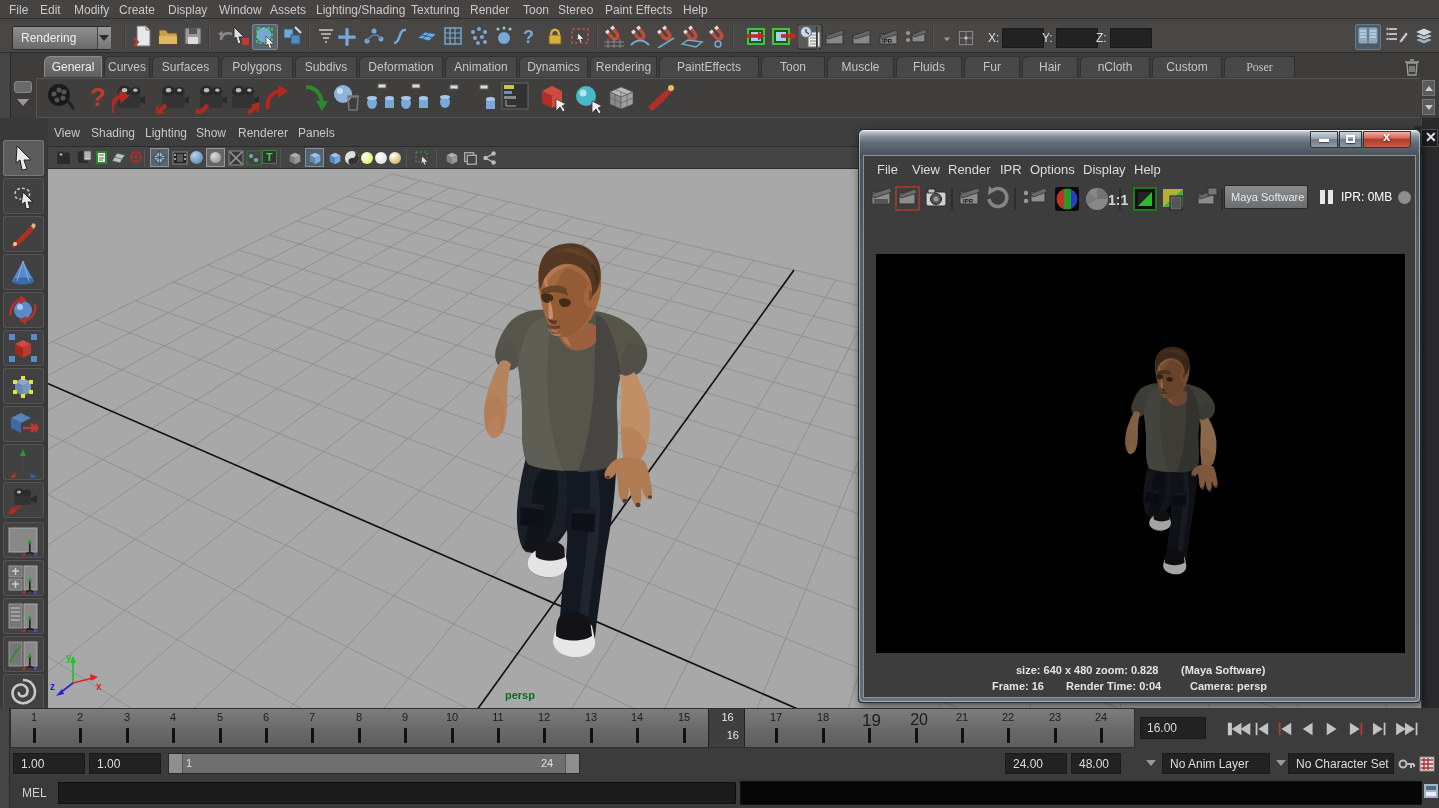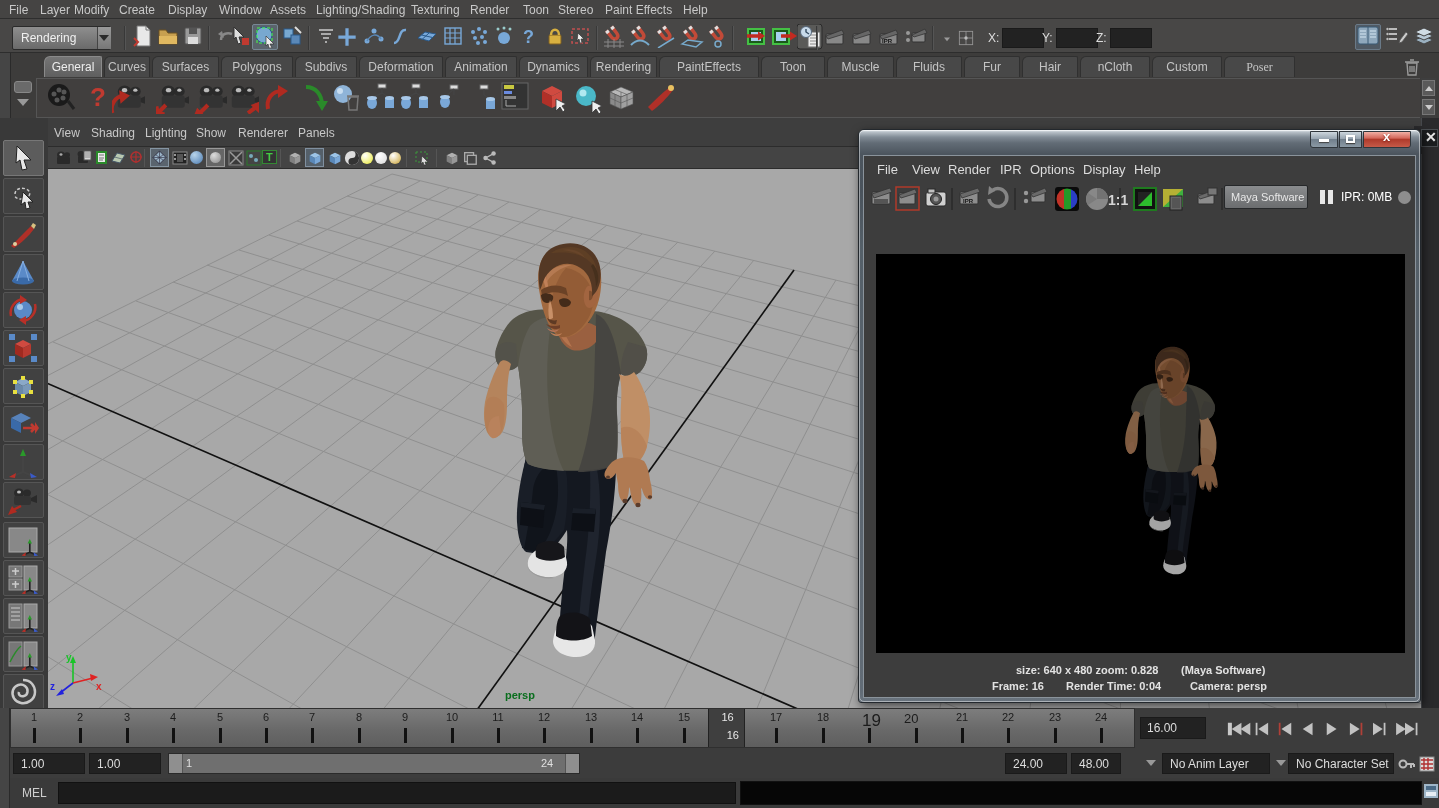--- a/index.html
+++ b/index.html
@@ -6,21 +6,21 @@
 body{font-family:"Liberation Sans",sans-serif;position:relative;}
 .abs{position:absolute;}
 .txt{color:#c8c8c8;font-size:12px;}
 .field{background:#222;border:1px solid #1a1a1a;color:#ddd;font-size:11px;}
 #toolbar > *{transform:translateY(3px);}
 </style></head>
 <body>
 
 <div class="abs" style="left:0;top:0;width:1439px;height:19px;background:#454443;border-bottom:1px solid #2e2e2e;">
 <span class="abs txt" style="left:9px;top:3px;">File</span>
-<span class="abs txt" style="left:40px;top:3px;">Layer</span>
+<span class="abs txt" style="left:40px;top:3px;">Edit</span>
 <span class="abs txt" style="left:74px;top:3px;">Modify</span>
 <span class="abs txt" style="left:119px;top:3px;">Create</span>
 <span class="abs txt" style="left:168px;top:3px;">Display</span>
 <span class="abs txt" style="left:219px;top:3px;">Window</span>
 <span class="abs txt" style="left:270px;top:3px;">Assets</span>
 <span class="abs txt" style="left:316px;top:3px;">Lighting/Shading</span>
 <span class="abs txt" style="left:411px;top:3px;">Texturing</span>
 <span class="abs txt" style="left:470px;top:3px;">Render</span>
 <span class="abs txt" style="left:523px;top:3px;">Toon</span>
 <span class="abs txt" style="left:558px;top:3px;">Stereo</span>
@@ -933,21 +933,21 @@
       <span class="abs" style="left:382px;top:2px;width:24px;text-align:center;color:#1c1c1c;font-size:11px;">9</span>
       <span class="abs" style="left:429px;top:2px;width:24px;text-align:center;color:#1c1c1c;font-size:11px;">10</span>
       <span class="abs" style="left:475px;top:2px;width:24px;text-align:center;color:#1c1c1c;font-size:11px;">11</span>
       <span class="abs" style="left:521px;top:2px;width:24px;text-align:center;color:#1c1c1c;font-size:11px;">12</span>
       <span class="abs" style="left:568px;top:2px;width:24px;text-align:center;color:#1c1c1c;font-size:11px;">13</span>
       <span class="abs" style="left:614px;top:2px;width:24px;text-align:center;color:#1c1c1c;font-size:11px;">14</span>
       <span class="abs" style="left:661px;top:2px;width:24px;text-align:center;color:#1c1c1c;font-size:11px;">15</span>
       <span class="abs" style="left:753px;top:2px;width:24px;text-align:center;color:#1c1c1c;font-size:11px;">17</span>
       <span class="abs" style="left:800px;top:2px;width:24px;text-align:center;color:#1c1c1c;font-size:11px;">18</span>
       <span class="abs" style="left:846px;top:2px;width:24px;text-align:right;color:#1c1c1c;font-size:17px;">19</span>
-      <span class="abs" style="left:893px;top:2px;width:24px;text-align:left;color:#1c1c1c;font-size:13px;">20</span>
+      <span class="abs" style="left:893px;top:2px;width:24px;text-align:right;color:#1c1c1c;font-size:16px;">20</span>
       <span class="abs" style="left:939px;top:2px;width:24px;text-align:center;color:#1c1c1c;font-size:11px;">21</span>
       <span class="abs" style="left:985px;top:2px;width:24px;text-align:center;color:#1c1c1c;font-size:11px;">22</span>
       <span class="abs" style="left:1032px;top:2px;width:24px;text-align:center;color:#1c1c1c;font-size:11px;">23</span>
       <span class="abs" style="left:1078px;top:2px;width:24px;text-align:center;color:#1c1c1c;font-size:11px;">24</span>
 <div class="abs" style="left:22px;top:19px;width:3px;height:15px;background:#111;"></div>
       <div class="abs" style="left:68px;top:19px;width:3px;height:15px;background:#111;"></div>
       <div class="abs" style="left:115px;top:19px;width:3px;height:15px;background:#111;"></div>
       <div class="abs" style="left:161px;top:19px;width:3px;height:15px;background:#111;"></div>
       <div class="abs" style="left:208px;top:19px;width:3px;height:15px;background:#111;"></div>
       <div class="abs" style="left:254px;top:19px;width:3px;height:15px;background:#111;"></div>

